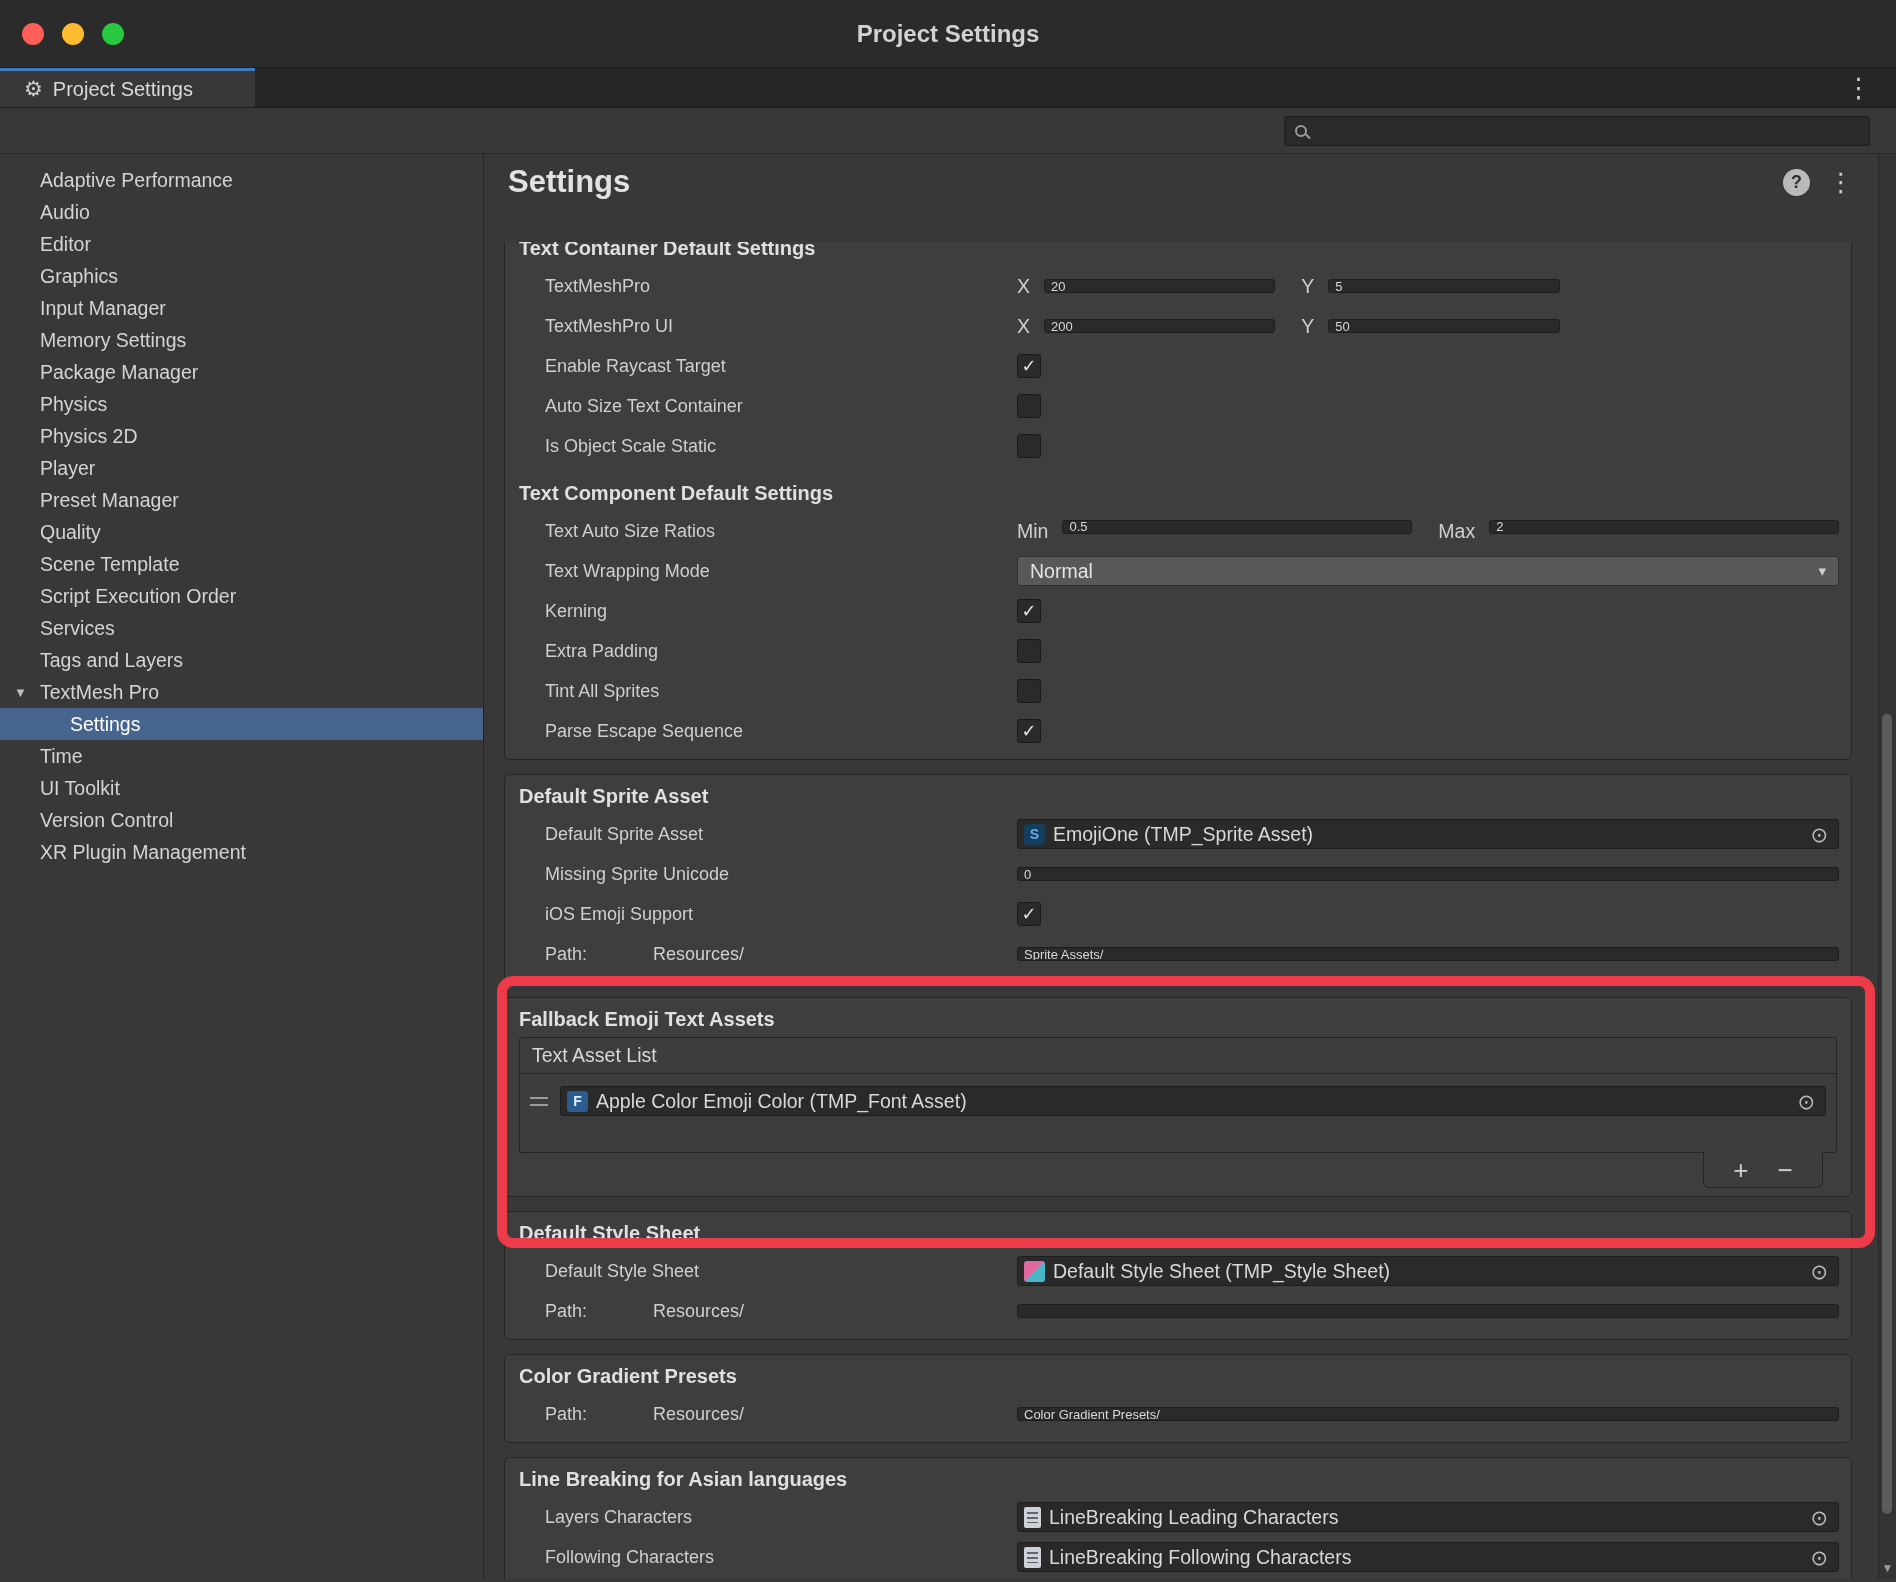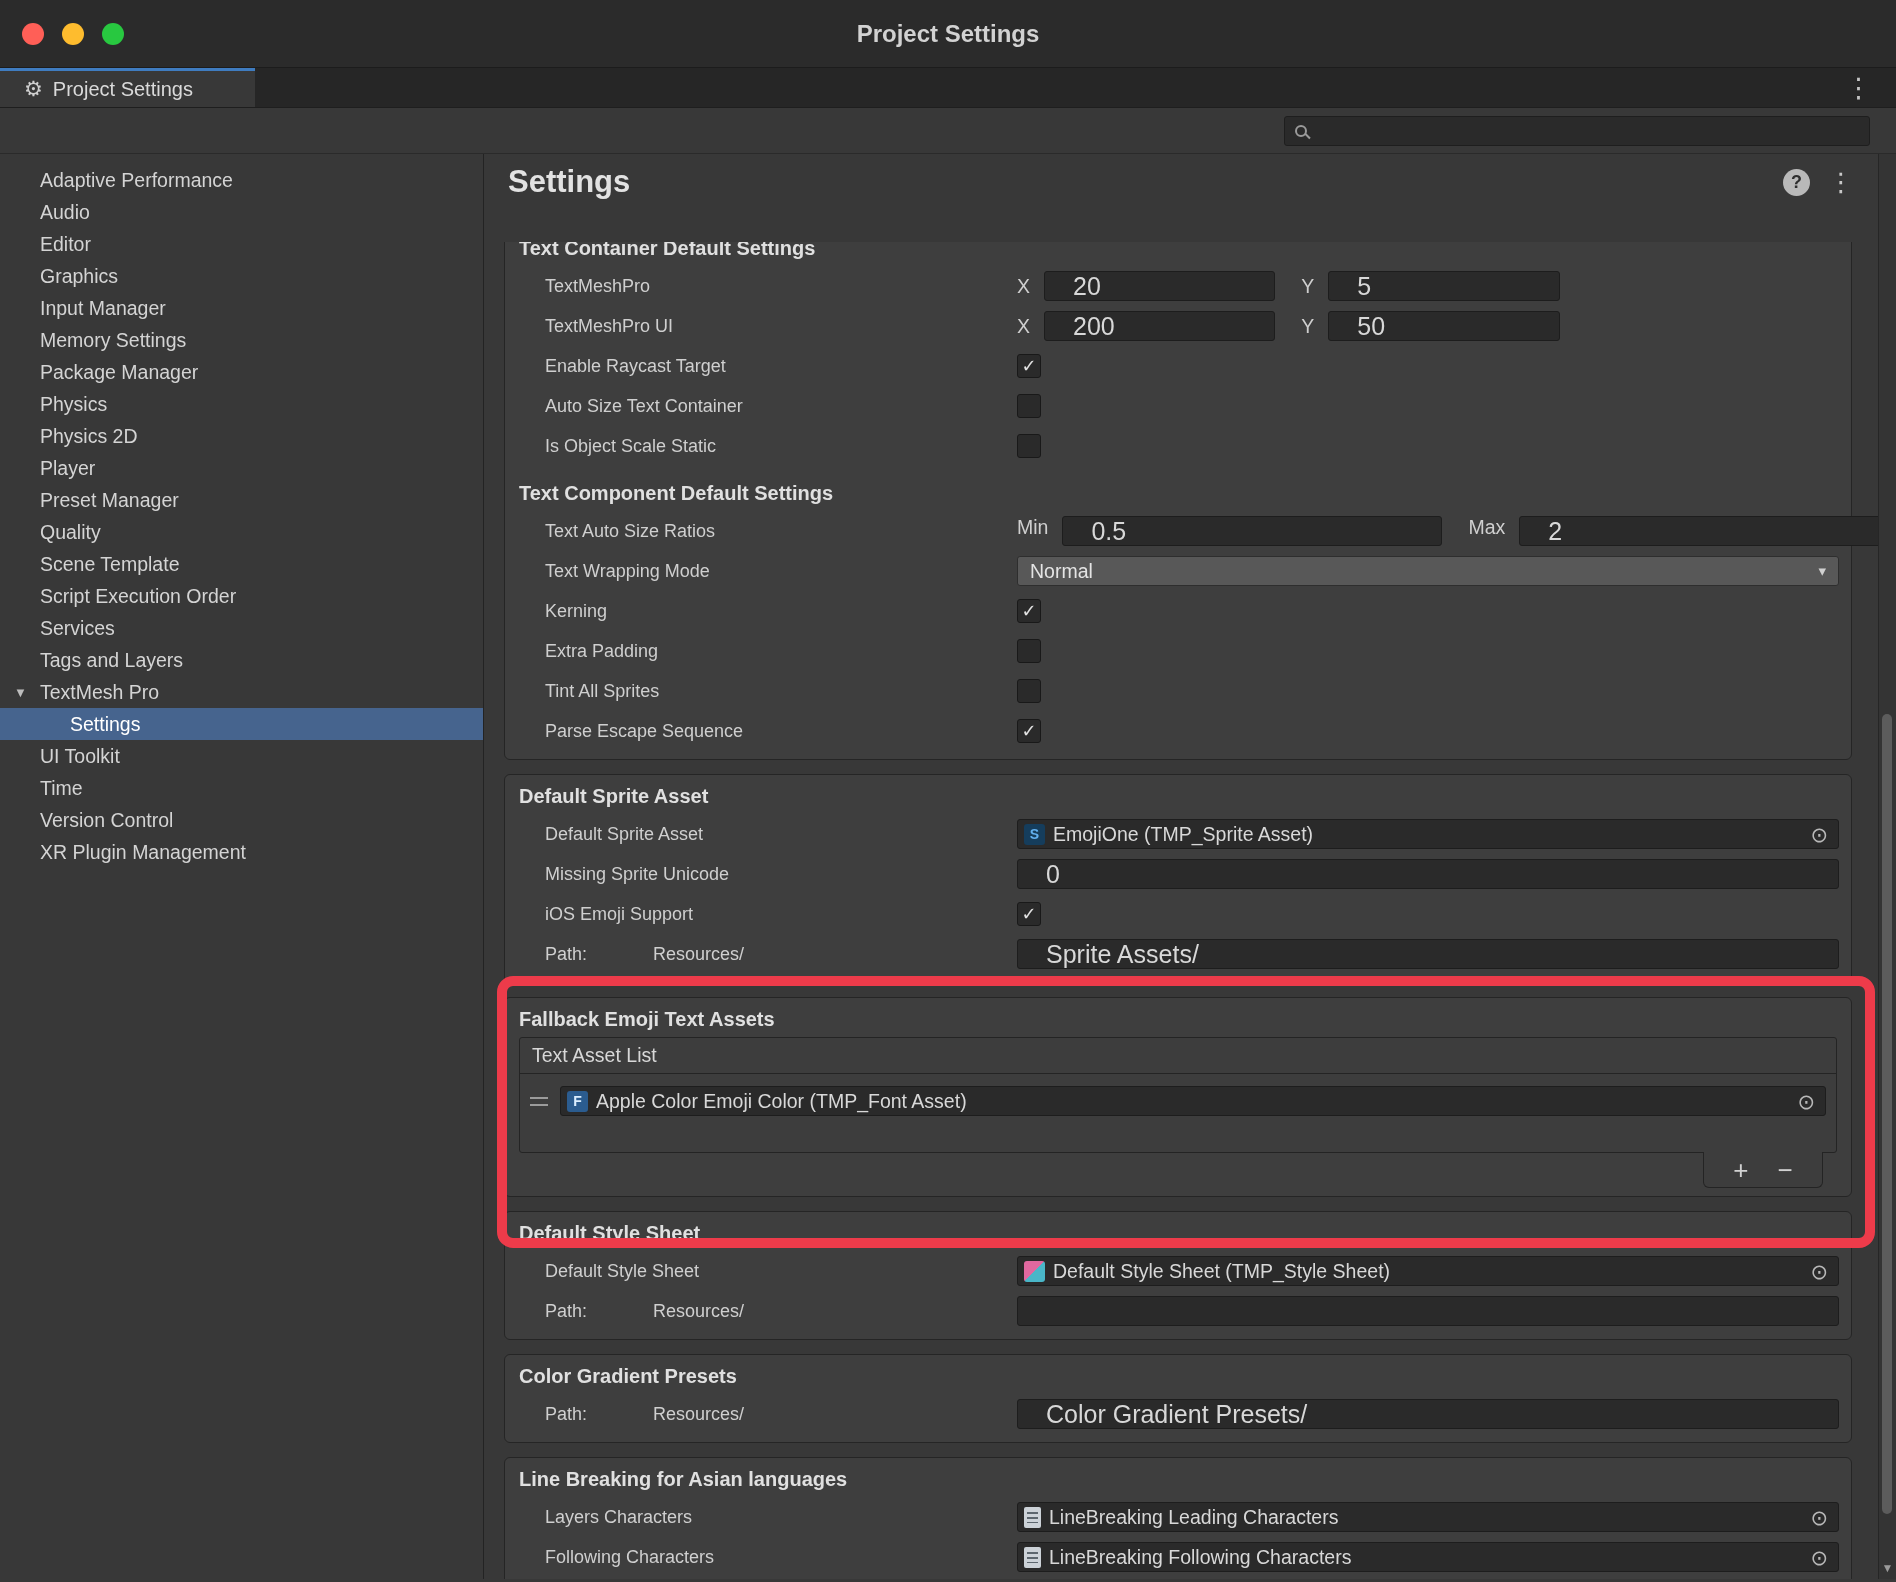--- a/index.html
+++ b/index.html
@@ -52,22 +52,22 @@
   .section { background:#3e3e3e; border:1px solid #252525; border-radius:6px;
     margin-bottom:14px; padding:6px 12px 8px; }
   .section.first { margin-top:-16px; border-top-left-radius:0; border-top-right-radius:0; }
   .section-title { font-size:20px; font-weight:bold; color:#e0e0e0; margin:4px 0 6px 2px; }
   .section-title.sub { margin-top:16px; }
   .row { display:flex; align-items:center; height:40px; }
   .row-label { flex:none; width:500px; padding-left:28px; font-size:18px; color:#cfcfcf;
     display:flex; align-items:center; white-space:nowrap; }
   .path-name { width:108px; flex:none; }
   .row-control { flex:1; display:flex; align-items:center; min-width:0; }
-  .field { height:30px; background:#2a2a2a; border:1px solid #1d1d1d; border-radius:3px;
-    color:#d8d8d8; font-size:25px; font-family:inherit; padding:0 28px; }
+  .field { height:14px; background:#2a2a2a; border:1px solid #1d1d1d; border-radius:3px;
+    color:#d8d8d8; font-size:13px; font-family:inherit; padding:0 6px; }
   input.field { outline:none; }
   .grow { flex:1; min-width:0; }
   .xy-group { display:flex; align-items:center; width:66%; }
   .axis-label { font-size:19.5px; color:#cfcfcf; margin-right:14px; flex:none; }
   .axis-label.second { margin-left:26px; }
   .xy-group .field, .minmax .field { flex:1; min-width:0; }
   .minmax { display:flex; align-items:flex-start; flex:1; }
   .checkbox { width:24px; height:24px; background:#2a2a2a; border:1px solid #191919; border-radius:3px;
     display:flex; align-items:center; justify-content:center; flex:none; }
   .check { font-size:18px; color:#e2e2e2; font-weight:bold; line-height:1; }
@@ -187,24 +187,24 @@
         <span>Tags and Layers</span>
       </div>
     <div class="side-item">
       <span class="tri">▼</span>
       <span>TextMesh Pro</span>
     </div>
     <div class="side-item child selected">
         <span>Settings</span>
       </div>
     <div class="side-item">
+        <span>Time</span>
+      </div>
+    <div class="side-item">
         <span>UI Toolkit</span>
-      </div>
-    <div class="side-item">
-        <span>Time</span>
       </div>
     <div class="side-item">
         <span>Version Control</span>
       </div>
     <div class="side-item">
         <span>XR Plugin Management</span>
       </div>
   </div>
 
   <div class="main">

